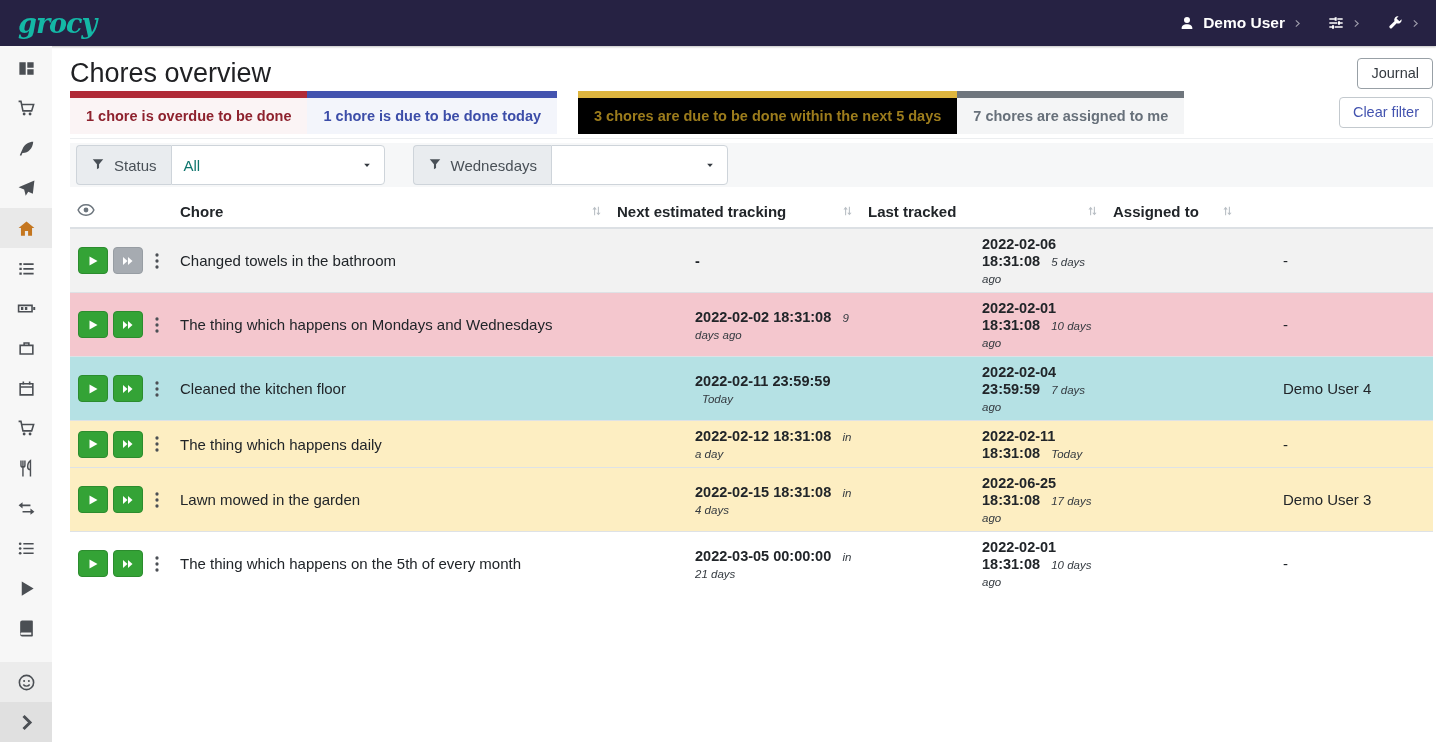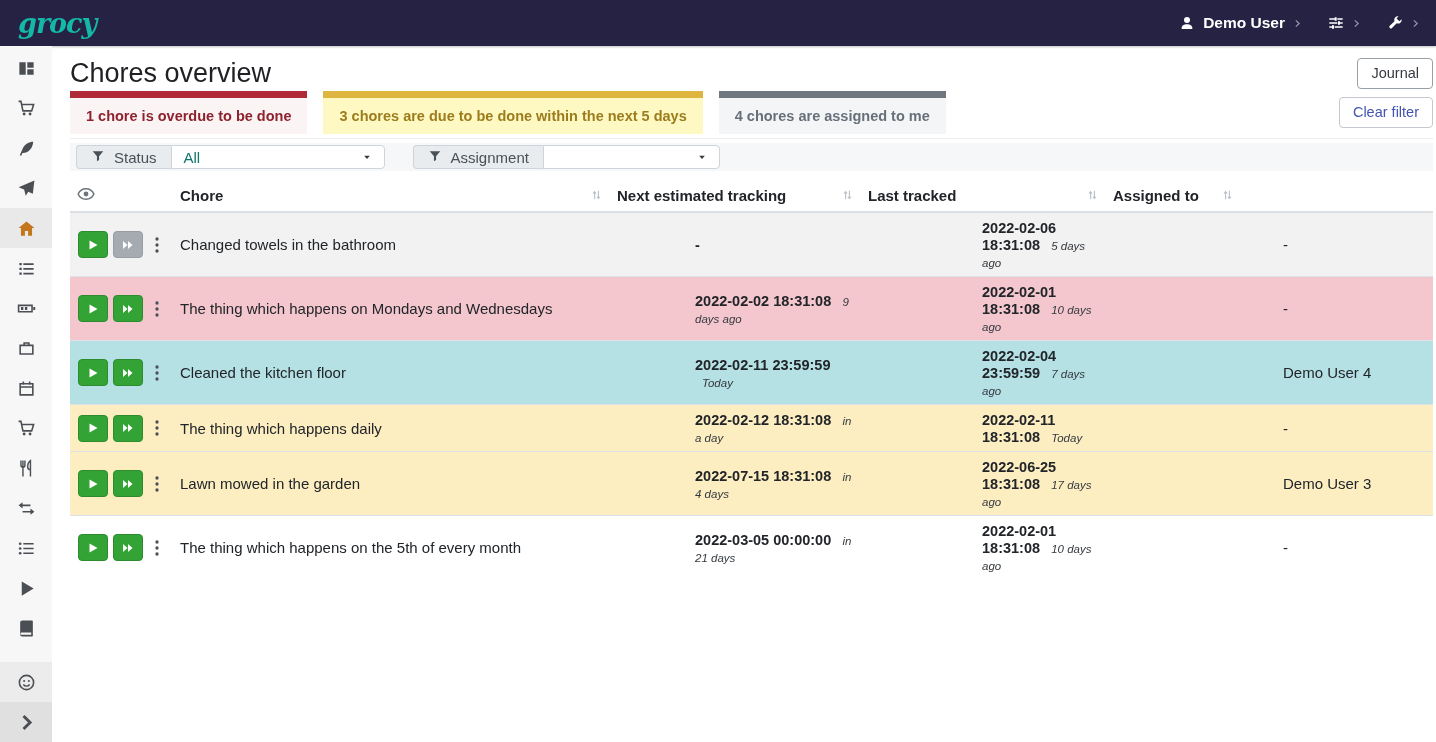--- a/index.html
+++ b/index.html
@@ -33,34 +33,34 @@
 
   
   .title-row { display:flex; align-items:center; justify-content:space-between; margin-bottom:0; }
   h1 { margin:0; font-size:27px; font-weight:500; color:#202124; line-height:1.3; }
   .btn-outline { background:#fff; border:1px solid #98a0a6; border-radius:4px; padding:5px 13px;
     font-size:14.5px; color:#343a40; cursor:pointer; font-family:inherit; line-height:1.35; }
   .btn-outline.clear { color:var(--accent-blue,#4353af); border-color:#c3c9ce; margin-left:auto;text-align:right; }
 
   
   .cards-row { display:flex; align-items:center; border-bottom:1px solid #eceef0; padding-bottom:4px; }
-  #cards-container { display:flex; gap:16px; }
+  #cards-container { display:flex; }
   .card { height:43px; border-top:7px solid; display:flex; align-items:center; justify-content:center;
     padding:0 16px; font-weight:700; font-size:14.5px; white-space:nowrap; cursor:pointer; }
 
   
   .filter-band { margin-top:4px; background:#f6f7f8; padding:2px 6px; display:flex; align-items:center; gap:28px; }
   .search-group { display:flex; width:314px; height:40px; }
   .addon { width:33px; background:#e9ecef; border:1px solid #ced4da; border-right:none;
     border-radius:4px 0 0 4px; display:flex; align-items:center; justify-content:center; color:#495057; }
   .addon svg { width:15px; height:15px; }
   .search-group input { flex:1; min-width:0; border:1px solid #ced4da; border-radius:0 4px 4px 0;
     padding:6px 12px; font-size:15px; font-family:inherit; color:#495057; outline:none; background:#fff; }
   input::placeholder { color:#757d85; }
-  .filter-group { display:flex; align-items:stretch; height:24px; }
+  .filter-group { display:flex; align-items:stretch; height:40px; }
   .filter-label { display:flex; align-items:center; gap:9px; padding:0 14px; background:#e9ecef;
     border:1px solid #ced4da; border-right:none; border-radius:4px 0 0 4px; color:#495057; font-size:15px; }
   .filter-label svg { width:14px; height:14px; }
   .select { display:flex; align-items:center; justify-content:space-between; background:#fff;
     border:1px solid #ced4da; border-radius:0 4px 4px 0; padding:0 12px; font-size:15px; color:#0f766e; cursor:pointer; }
   .select .caret svg { width:10px; height:10px; color:#343a40; display:block; }
   #status-select { width:214px; }
   #assignment-select { width:177px; }
 
   
@@ -289,25 +289,28 @@
       <div class="title-row">
         <h1>Chores overview</h1>
         <button class="btn-outline">Journal</button>
       </div>
 
       <div class="cards-row">
         <div id="cards-container">
             <div class="card" style="border-top-color: rgb(176, 42, 55); color: rgb(142, 34, 46); background: rgb(251, 244, 245);">
               <span>1 chore is overdue to be done</span>
             </div>
-            <div class="card" style="border-top-color: rgb(221, 181, 63); color: rgb(156, 124, 28); background: #fef9c3;">
+            <div class="card" style="border-top-color: rgb(67, 83, 175); color: rgb(60, 77, 168); background: rgb(243, 245, 251);">
+              <span>1 chore is due to be done today</span>
+            </div>
+            <div class="card" style="border-top-color: rgb(221, 181, 63); color: rgb(156, 124, 28); background: #000000; margin-left: 21px;">
               <span>3 chores are due to be done within the next 5 days</span>
             </div>
             <div class="card" style="border-top-color: rgb(111, 118, 125); color: rgb(103, 112, 122); background: rgb(244, 245, 246);">
-              <span>4 chores are assigned to me</span>
+              <span>7 chores are assigned to me</span>
             </div>
           </div>
         <button class="btn-outline clear">Clear filter</button>
       </div>
 
       <div class="filter-band">
 
         <div class="filter-group">
           <span class="filter-label">
             <span>
@@ -327,21 +330,21 @@
           </div>
         </div>
 
         <div class="filter-group">
           <span class="filter-label">
             <span>
               <svg viewBox="0 0 24 24">
                   <path fill="currentColor" d="M3 4h18l-7.2 8.4V19l-3.6 2v-8.6z"></path>
                 </svg>
             </span>
-            <span>Assignment</span>
+            <span>Wednesdays</span>
           </span>
           <div class="select" id="assignment-select">
             <span></span>
             <span class="caret">
               <svg viewBox="0 0 16 16">
                   <path fill="currentColor" d="M3.5 6l4.5 5 4.5-5z"></path>
                 </svg>
             </span>
           </div>
         </div>
@@ -559,21 +562,21 @@
           <svg viewBox="0 0 8 24">
                       <circle cx="4" cy="4" r="2.2" fill="currentColor"></circle>
                       <circle cx="4" cy="12" r="2.2" fill="currentColor"></circle>
                       <circle cx="4" cy="20" r="2.2" fill="currentColor"></circle>
                     </svg>
         </button>
       </div>
     </td>
     <td class="c2 chore-name">Lawn mowed in the garden</td>
     <td class="c3">
-      <span class="dt">2022-07-15 18:31:08</span>
+      <span class="dt">2022-02-15 18:31:08</span>
       <span class="rel">in 4 days</span>
     </td>
     <td class="c4">
       <span class="dt">2022-06-25 18:31:08</span>
       <span class="rel">17 days ago</span>
     </td>
     <td class="c5" colspan="2">
       <span class="assigned">Demo User 3</span>
     </td>
   </tr>

